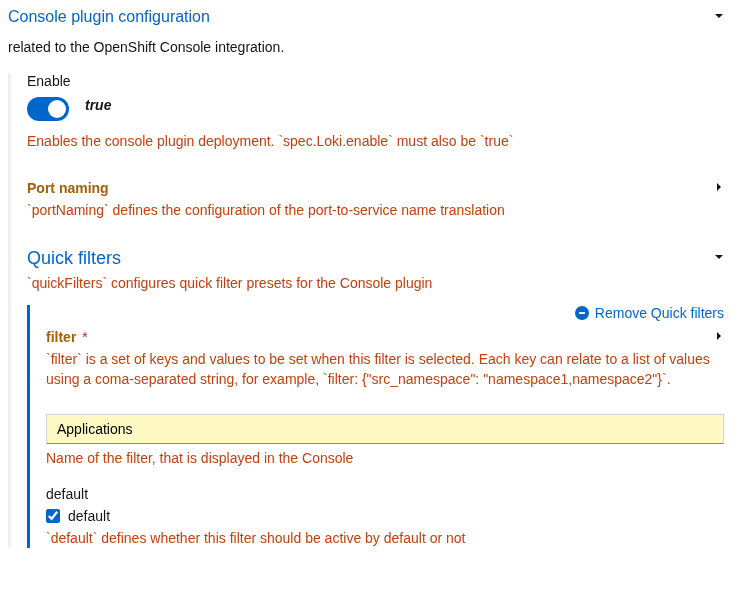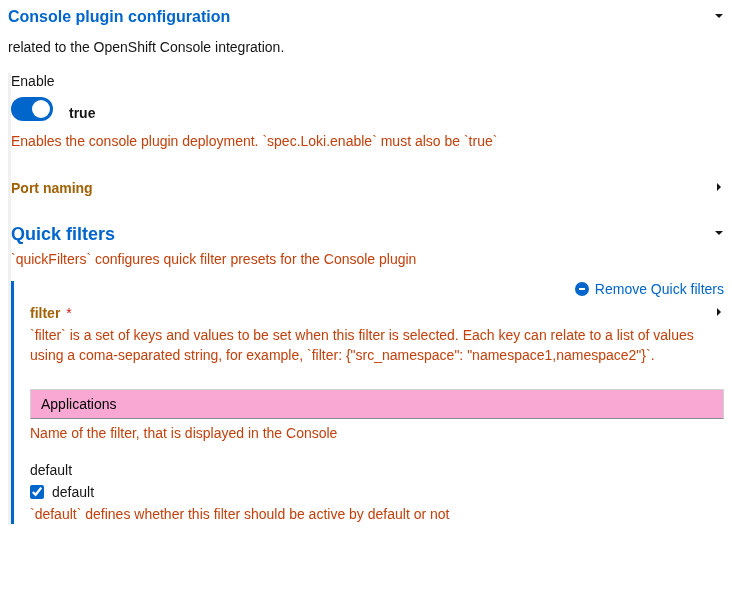--- a/index.html
+++ b/index.html
@@ -12,37 +12,38 @@
     padding: 8px 8px 20px 8px;
   }
   .section-header {
     display: flex;
     align-items: center;
     justify-content: space-between;
     cursor: pointer;
   }
   .section-title-blue {
     color: #0066cc;
-    font-weight: 700;
+    font-weight: 400;
     font-size: 16px;
   }
   .desc {
     color: #151515;
     margin-top: 11px;
     line-height: 1.45;
   }
   .helper {
     color: #c2410c;
     font-size: 14px;
     margin-top: 4px;
     line-height: 1.45;
   }
   .indent {
     border-left: 3px solid #f0f0f0;
     margin-left: 0;
+    padding-left: 16px;
     margin-top: 16px;
   }
   .indent-blue {
     border-left: 3px solid #0066cc;
     margin-left: 0;
     padding-left: 16px;
     margin-top: 12px;
   }
   .field-label {
     font-weight: 400;
@@ -50,23 +51,24 @@
     font-size: 14px;
   }
   .bold-label {
     font-weight: 600;
     color: #a16207;
     font-size: 14px;
   }
   .required-star { color: #c9190b; margin-left: 2px; }
   .toggle-row {
     display: flex;
-    align-items: flex-end;
+    align-items: flex-start;
     gap: 16px;
     margin-top: 8px;
+    font-style: italic;
   }
   .toggle {
     width: 42px;
     height: 24px;
     background: #0066cc;
     border-radius: 12px;
     position: relative;
     cursor: pointer;
   }
   .toggle-knob {
@@ -113,21 +115,21 @@
     font-weight: 700;
     font-size: 12px;
     line-height: 1;
   }
   .text-input {
     width: 100%;
     padding: 6px 10px;
     font-size: 14px;
     border: 1px solid #d2d2d2;
     border-bottom: 1px solid #8a8d90;
-    background: #f9a8d4;
+    background: #fef9c3;
     margin-top: 6px;
     font-family: inherit;
   }
   .checkbox-row {
     display: flex;
     align-items: center;
     gap: 8px;
     margin-top: 6px;
   }
   input[type="checkbox"] {
@@ -170,20 +172,21 @@
 
   <div class="mt-section">
     <div class="section-header">
       <span class="bold-label">Port naming</span>
       <span class="chevron">
         <svg width="10" height="10" viewBox="0 0 10 10">
             <path d="M3 1 L7 5 L3 9 Z" fill="#151515"></path>
           </svg>
       </span>
     </div>
+    <div class="helper">`portNaming` defines the configuration of the port-to-service name translation</div>
   </div>
 
   <div class="mt-section">
     <div class="section-header">
       <span class="section-title-blue" style="font-size:18px;">Quick filters</span>
       <span class="chevron">
         <svg width="10" height="10" viewBox="0 0 10 10">
             <path d="M1 3 L5 7 L9 3 Z" fill="#151515"></path>
           </svg>
       </span>

